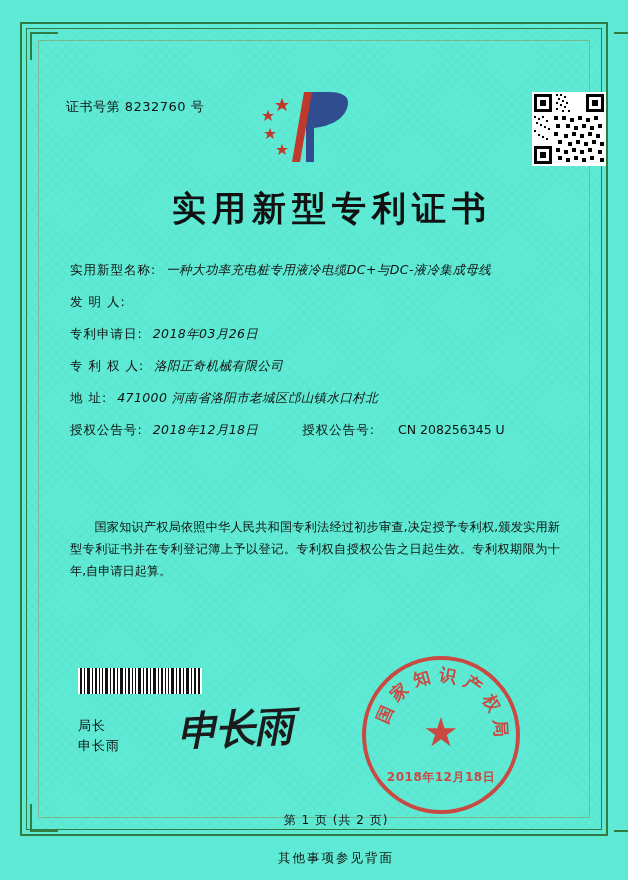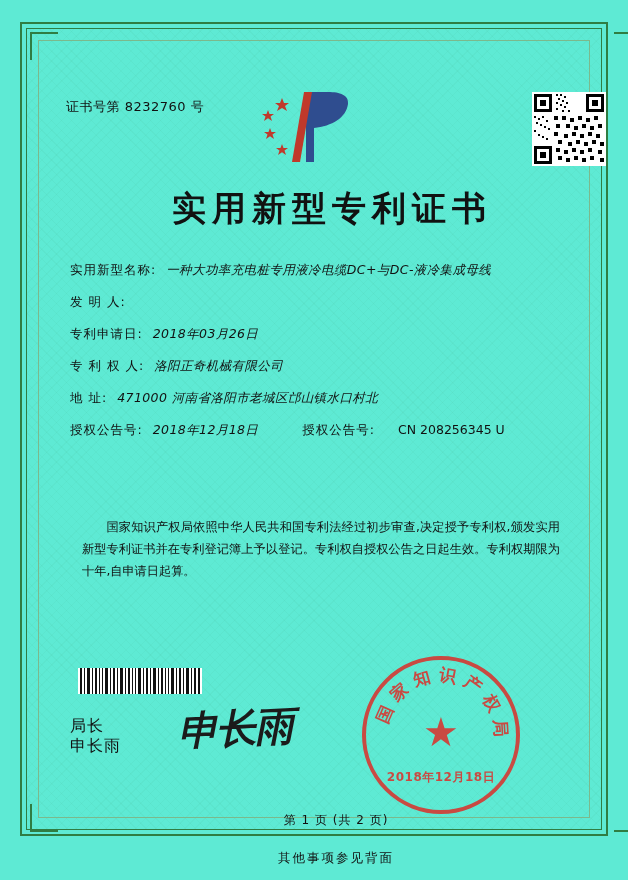--- a/index.html
+++ b/index.html
@@ -136,36 +136,36 @@
   .paras {
     position: absolute;
     left: 70px; top: 516px;
     width: 490px;
     font-size: 12.2px;
     line-height: 22px;
     color: #111;
     text-align: justify;
   }
   .paras p {
-    margin: 0 0 4px 12px;
+    margin: 0 0 4px 0;
     text-indent: 2em;
   }
 
   
   .barcode {
     position: absolute;
     left: 78px; top: 668px;
     width: 124px; height: 26px;
   }
 
   
   .sign-label {
     position: absolute;
-    left: 70px; top: 716px;
-    font-size: 16px;
+    left: 78px; top: 716px;
+    font-size: 13px;
     line-height: 20px;
     letter-spacing: 1px;
     color: #111;
   }
   .signature {
     position: absolute;
     left: 178px; top: 700px;
     width: 160px; height: 58px;
     font-family: "DejaVu Serif", "Liberation Serif", serif;
     font-size: 40px;

